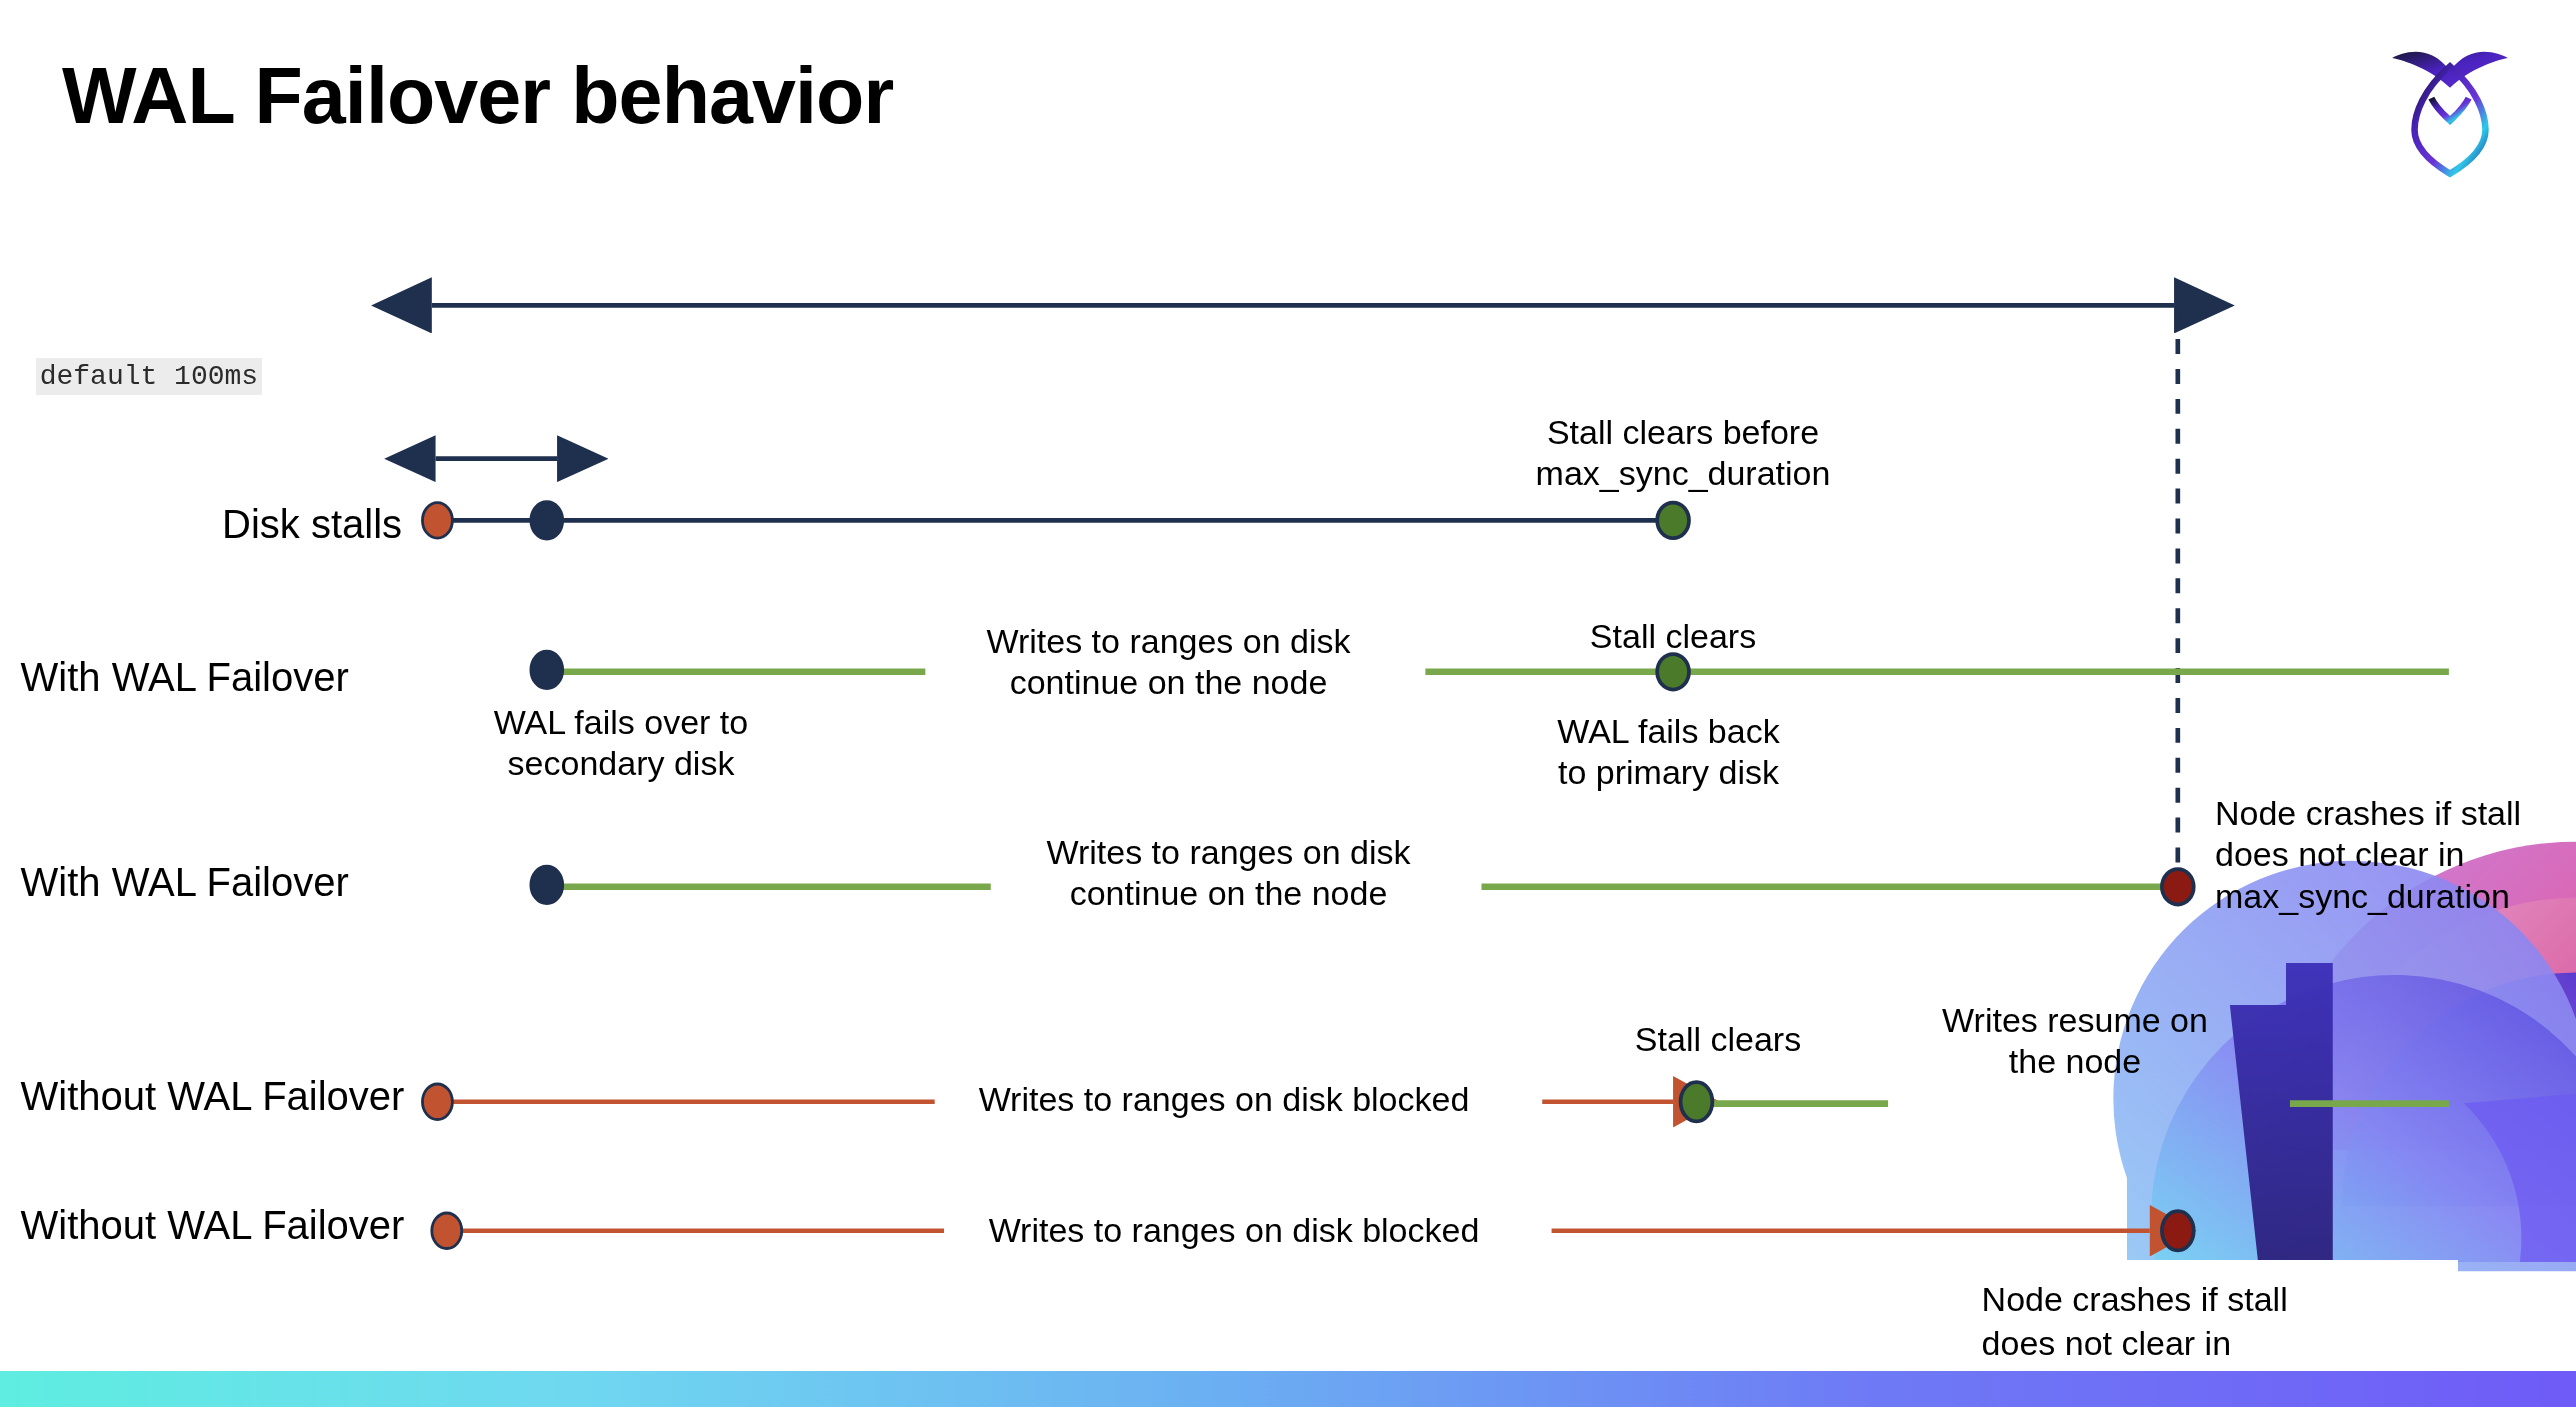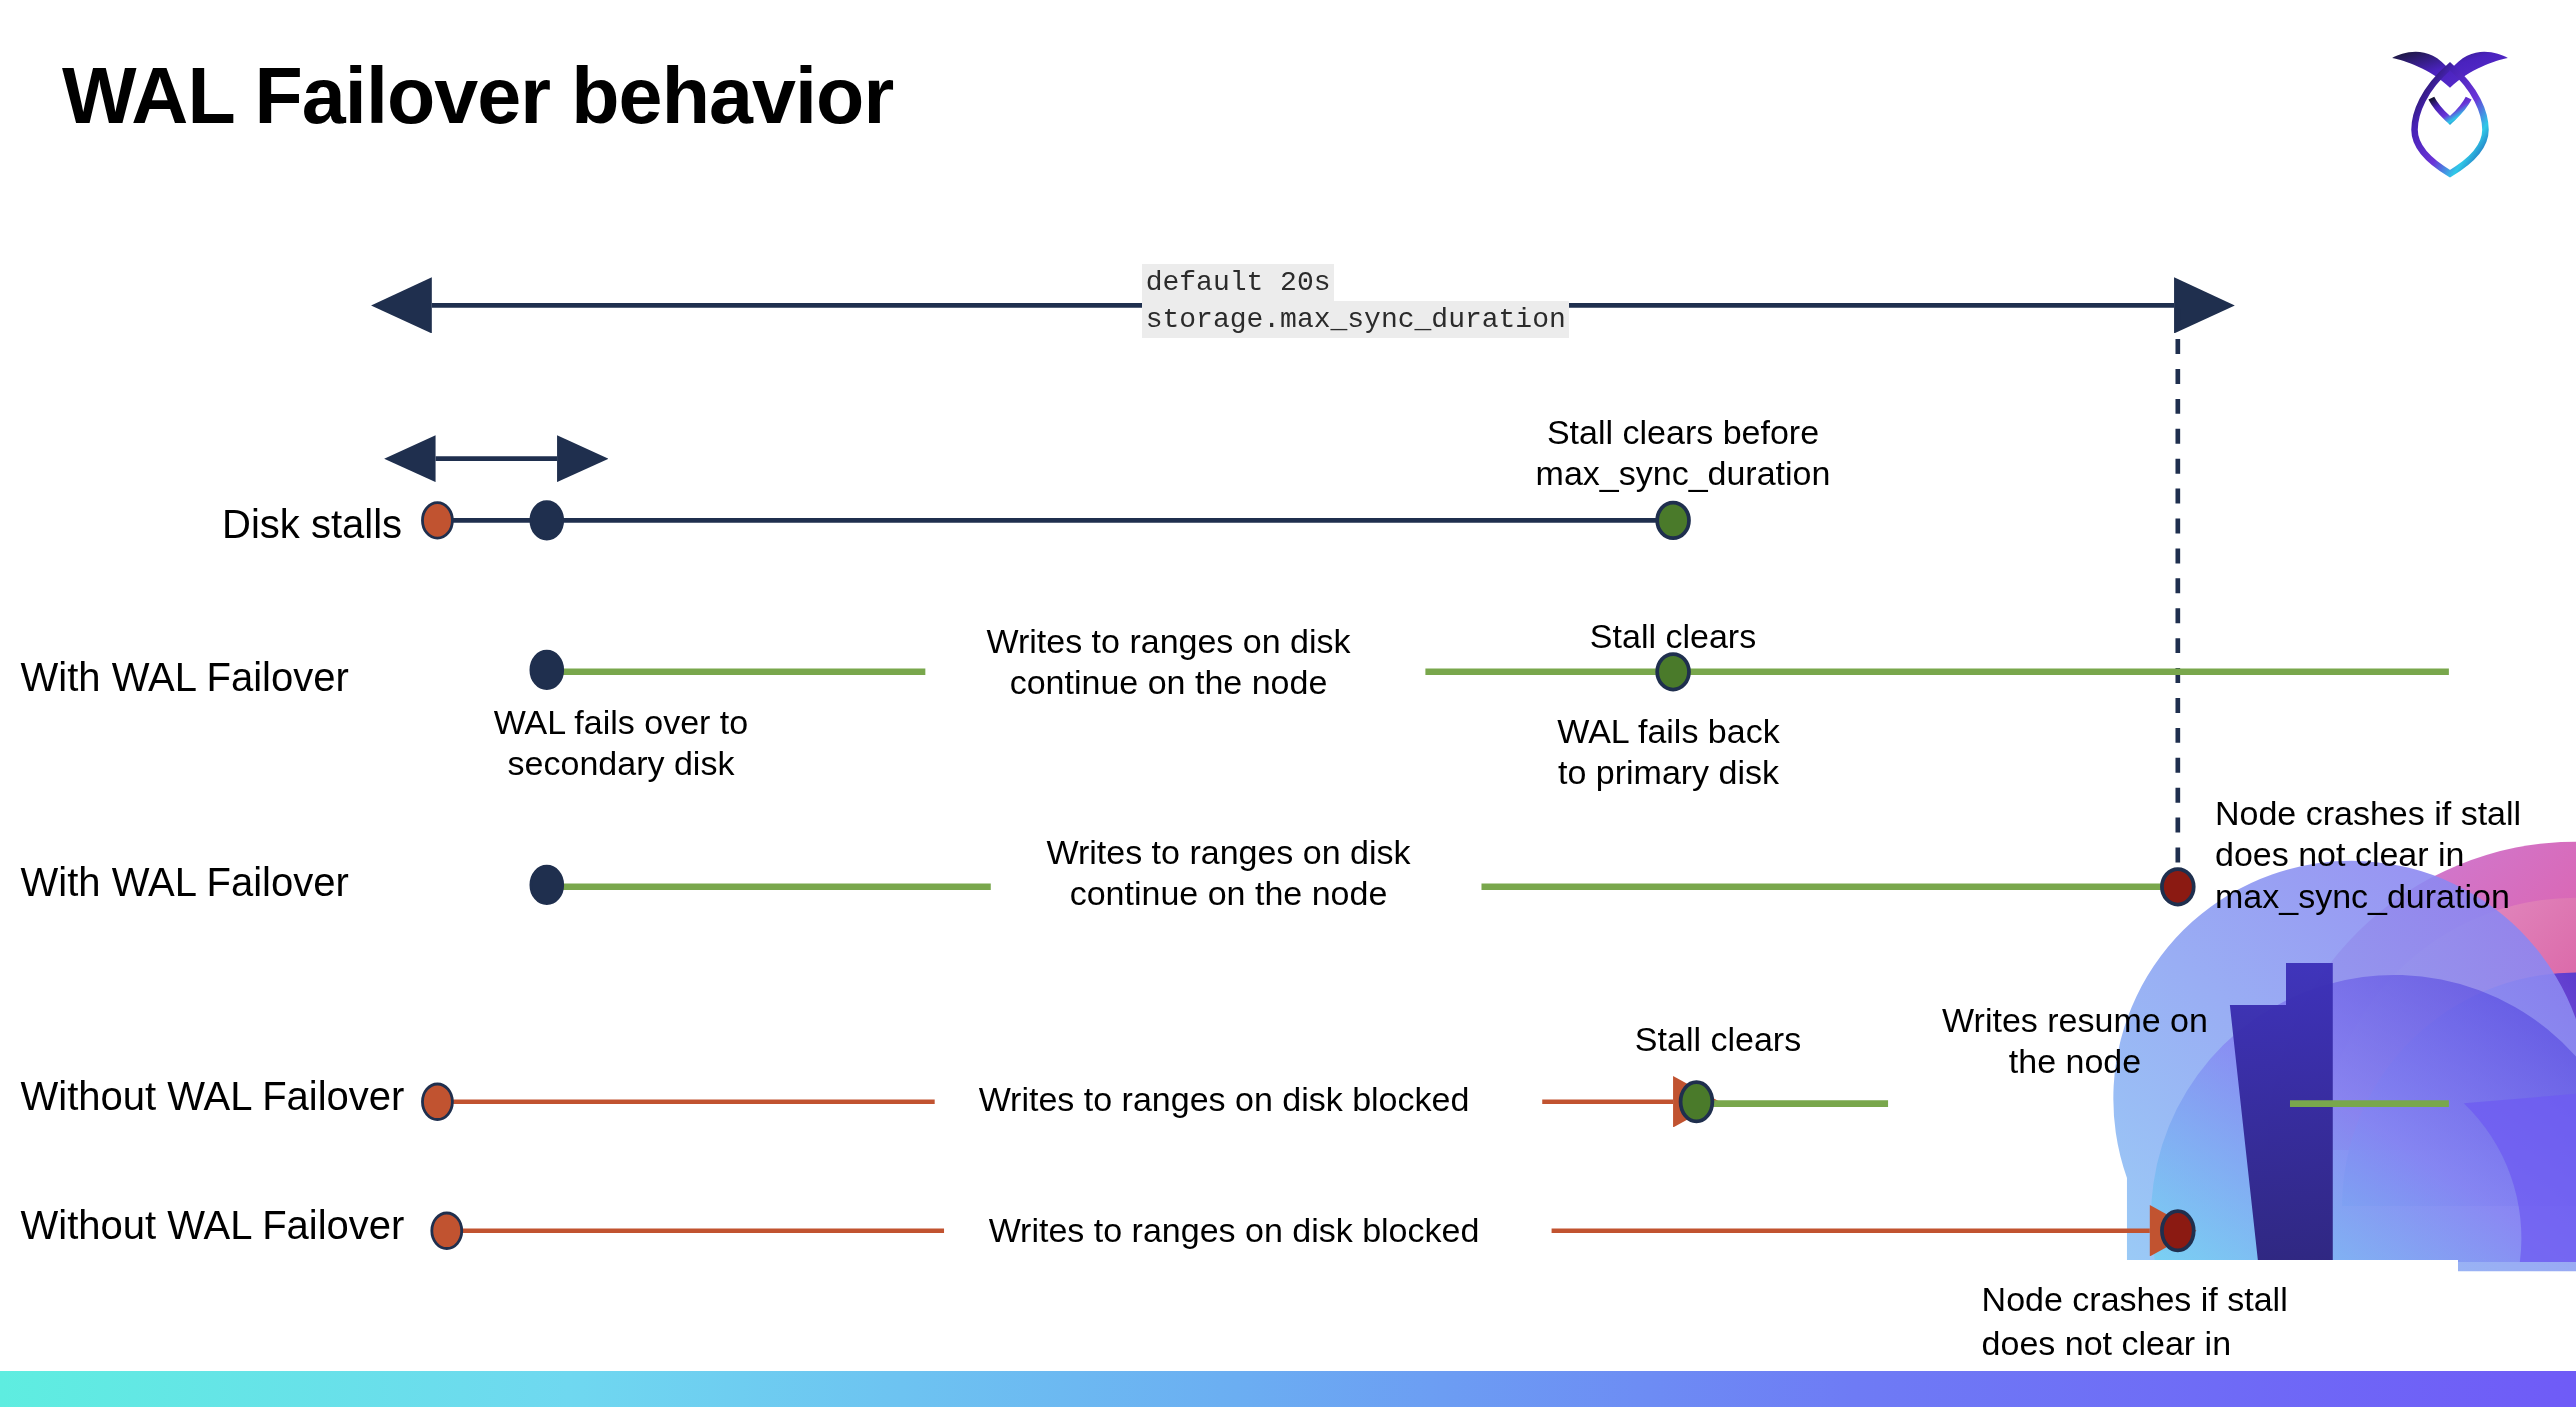--- a/index.html
+++ b/index.html
@@ -173,26 +173,23 @@
     </g>
 
     <g>
       <line x1="480" y1="1308" x2="1010" y2="1308" stroke="#C15330" stroke-width="5"></line>
       <line x1="1660" y1="1308" x2="2300" y2="1308" stroke="#C15330" stroke-width="5" marker-end="url(#arrOrange)"></line>
       <ellipse cx="478" cy="1308" rx="16" ry="19" fill="#C15330" stroke="#1F2F4E" stroke-width="3"></ellipse>
       <ellipse cx="2330" cy="1308" rx="17" ry="21" fill="#8B1A12" stroke="#1F2F4E" stroke-width="4"></ellipse>
     </g>
   </svg>
 
-  <div class="mono-wrap" style="left:1142px;top:256px;">
-    <div><span class="mono">default 20s</span></div>
-    <div><span class="mono">storage.max_sync_duration</span></div>
-  </div>
 
   <div class="mono-wrap" style="left:36px;top:350px;">
+    <div><span class="mono">default 100ms</span></div>
   </div>
 
   <div class="lbl row-label" style="left:222px;top:494px;">Disk stalls</div>
   <div class="lbl row-label" style="left:20.6px;top:647px;">With WAL Failover</div>
   <div class="lbl row-label" style="left:20.6px;top:852px;">With WAL Failover</div>
   <div class="lbl row-label" style="left:20.6px;top:1066px;">Without WAL Failover</div>
   <div class="lbl row-label" style="left:20.6px;top:1195px;">Without WAL Failover</div>
 
   <div class="lbl note" style="left:1496px;top:404px;width:374px;white-space:pre-line;">Stall clears before
 max_sync_duration</div>

